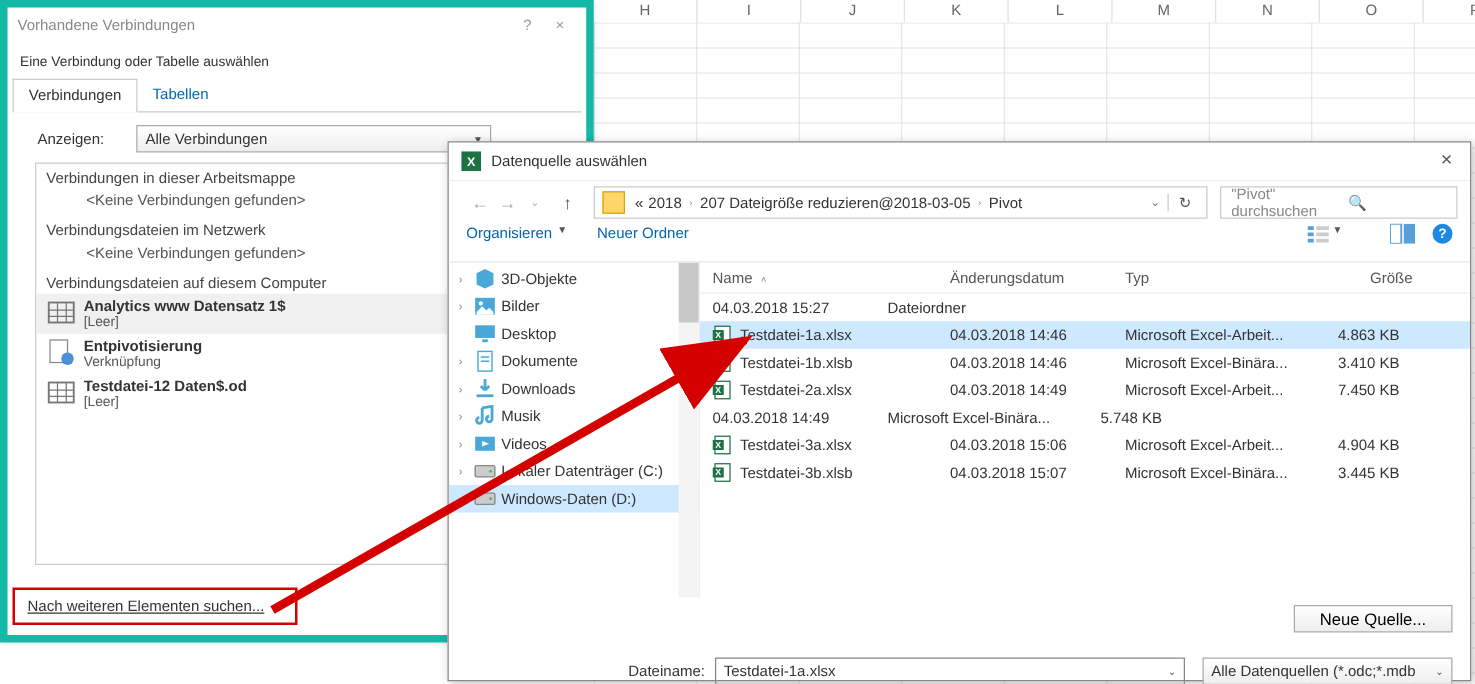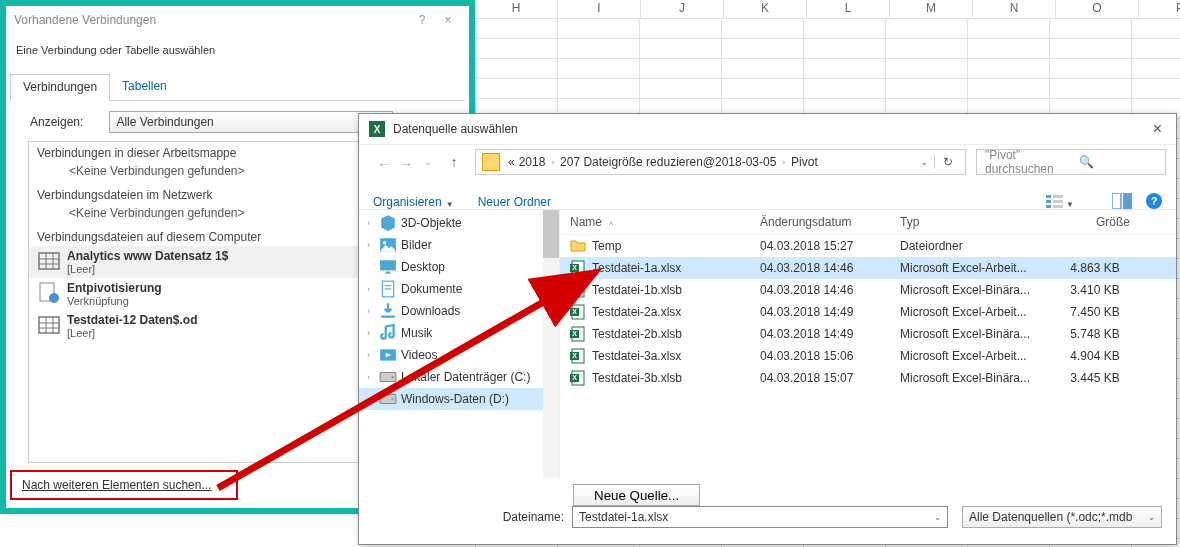--- a/index.html
+++ b/index.html
@@ -7,21 +7,21 @@
   .col-headers{position:absolute;top:-2px;left:475px;display:flex;height:20px}
   .col-headers div{width:82px;text-align:center;color:#666;font-size:12px;line-height:20px;border-right:1px solid #e0e0e0}
   .gridlines{position:absolute;top:18px;left:475px;width:800px;height:530px;
     background-image:linear-gradient(to right,#e0e0e0 1px,transparent 1px),linear-gradient(to bottom,#e0e0e0 1px,transparent 1px);
     background-size:82px 20px}
   .dlg1{position:absolute;left:0;top:0;width:475px;height:514px;background:#fff;border:6px solid #14b8a6;box-shadow:1px 1px 3px rgba(0,0,0,.1);box-sizing:border-box}
   .dlg1-title{display:flex;align-items:center;height:28px;padding:0 8px;color:#888;font-size:12px}
   .dlg1-title .sp{flex:1}
   .dlg1-title .ctl{width:26px;text-align:center;color:#999}
   .dlg1-prompt{padding:10px 10px 6px;font-size:11px}
-  .tabbar{display:flex;border-bottom:1px solid #ccc;margin:11px 4px 8px}
+  .tabbar{display:flex;border-bottom:1px solid #ccc;margin:0 4px 8px}
   .tabbar .tab{padding:5px 12px 6px;position:relative;top:1px;color:#0066b3}
   .tabbar .tab.active{border:1px solid #ccc;border-bottom:1px solid #fff;color:#333;background:#fff}
   .showrow{display:flex;align-items:center;padding:2px 20px 8px 24px}
   .showrow label{margin-right:26px}
   .showrow .cbox{flex:0 0 270px;height:20px;border:1px solid #aaa;display:flex;align-items:center;padding:0 6px;justify-content:space-between;background:linear-gradient(#fff,#eee)}
   .listpanel{margin:0 22px;border:1px solid #ccc;height:320px;overflow:hidden}
   .grp{padding:4px 8px 2px;color:#444;font-size:12px}
   .grp-msg{padding:2px 8px 6px 40px;color:#555}
   .item{display:flex;align-items:flex-start;padding:3px 8px}
   .item.sel{background:#f0f0f0}
@@ -41,21 +41,21 @@
   .navbar .up{color:#555;margin:0 4px}
   .navbar .path{flex:1;display:flex;align-items:center;height:24px;border:1px solid #ccc;margin:0 10px 0 6px;padding:0 4px}
   .navbar .path .fold{width:16px;height:16px;background:#ffd66b;border:1px solid #d9a400;margin:0 6px 0 2px}
   .navbar .path .crumb{padding:0 2px;color:#333}
   .navbar .path .sep{color:#888;padding:0 4px;font-size:8px}
   .navbar .path .dd{margin-left:auto;padding:0 6px;color:#666;font-size:9px}
   .navbar .path .ref{border-left:1px solid #ccc;padding:0 8px;color:#555}
   .navbar .search{width:188px;height:24px;border:1px solid #ccc;display:flex;align-items:center;color:#888}
   .navbar .search span{flex:1;padding:0 8px}
   .navbar .search .mag{padding:0 8px;color:#666}
-  .toolbar2{display:flex;align-items:flex-end;height:30px;padding:0 14px;border-bottom:1px solid #e8e8e8}
+  .toolbar2{display:flex;align-items:flex-start;height:30px;padding:0 14px;border-bottom:1px solid #e8e8e8}
   .toolbar2 .org{color:#0066b3;margin-right:4px}
   .toolbar2 .dd{color:#555;font-size:8px;margin-right:24px}
   .toolbar2 .newf{color:#0066b3}
   .toolbar2 .sp{flex:1}
   .toolbar2 .viewico{width:20px;height:16px;margin-left:14px}
   .toolbar2 .help{width:16px;height:16px;border-radius:50%;background:#1e88e5;color:#fff;text-align:center;line-height:16px;font-size:11px;margin-left:14px;font-weight:700}
   .body2{display:flex;height:268px}
   .tree{width:200px;border-right:1px solid #eee;position:relative;overflow:hidden;padding-top:2px}
   .tree .node{display:flex;align-items:center;height:22px;padding-left:8px}
   .tree .node.sel{background:#cde8ff}
@@ -70,21 +70,21 @@
   .files .hdr .c-type{width:160px}
   .files .hdr .c-size{width:70px;text-align:right}
   .files .row{display:flex;height:22px;align-items:center;padding-left:10px}
   .files .row.sel{background:#cde8ff}
   .files .row .c-name{width:190px;display:flex;align-items:center}
   .files .row .c-name .fic{width:16px;height:16px;margin-right:6px}
   .files .row .c-date{width:140px}
   .files .row .c-type{width:160px;white-space:nowrap;overflow:hidden;text-overflow:ellipsis}
   .files .row .c-size{width:70px;text-align:center}
   .footer2{padding:6px 14px 10px}
-  .newsrc{display:flex;justify-content:flex-start;margin-bottom:0;padding-left:200px}
+  .newsrc{display:flex;justify-content:flex-end;margin-bottom:20px;padding-left:200px}
   .newsrc button{height:22px;padding:0 20px;border:1px solid #aaa;background:linear-gradient(#fff,#eee)}
   .fnrow{display:flex;align-items:center;justify-content:flex-end;margin-bottom:14px}
   .fnrow label{margin-right:8px}
   .fnrow .fnbox{width:362px;height:20px;border:1px solid #888;display:flex;align-items:center;padding:0 6px;margin-right:14px}
   .fnrow .fnbox span:first-child{flex:1}
   .fnrow .filter{width:186px;height:20px;border:1px solid #aaa;display:flex;align-items:center;padding:0 6px;justify-content:space-between;background:linear-gradient(#fff,#eee)}
   .arrow-svg{position:absolute;left:188px;top:230px;width:430px;height:270px;pointer-events:none;z-index:5}
   svg{display:block}
   .small-caret{font-size:8px;color:#555}
 </style>
@@ -348,28 +348,20 @@
     </div>
     <div class="files">
       <div class="hdr">
         <span class="c-name"><span>Name</span>&nbsp;&nbsp;<span style="font-size:8px;color:#888">˄</span></span>
         <span class="c-date">Änderungsdatum</span>
         <span class="c-type">Typ</span>
         <span class="c-size">Größe</span>
       </div>
       <div id="file-rows">
           <div class="row">
-            <span class="c-name">
-              <span class="fic">
-                <svg viewBox="0 0 16 16">
-                  <path d="M1 3h5l1 2h8v8H1z" fill="#ffd66b" stroke="#d9a400"></path>
-                </svg>
-              </span>
-              <span>Temp</span>
-            </span>
             <span class="c-date">04.03.2018 15:27</span>
             <span class="c-type">Dateiordner</span>
             <span class="c-size"></span>
           </div>
           <div class="row sel">
             <span class="c-name">
               <span class="fic">
                 <svg viewBox="0 0 16 16">
                   <rect x="2" y="1" width="12" height="14" fill="#fff" stroke="#1e7145"></rect>
                   <rect x="0" y="4" width="9" height="8" fill="#1e7145"></rect>
@@ -406,30 +398,20 @@
                   <text x="4.5" y="10" text-anchor="middle" fill="#fff" font-size="7" font-weight="bold">X</text>
                 </svg>
               </span>
               <span>Testdatei-2a.xlsx</span>
             </span>
             <span class="c-date">04.03.2018 14:49</span>
             <span class="c-type">Microsoft Excel-Arbeit...</span>
             <span class="c-size">7.450 KB</span>
           </div>
           <div class="row">
-            <span class="c-name">
-              <span class="fic">
-                <svg viewBox="0 0 16 16">
-                  <rect x="2" y="1" width="12" height="14" fill="#fff" stroke="#1e7145"></rect>
-                  <rect x="0" y="4" width="9" height="8" fill="#1e7145"></rect>
-                  <text x="4.5" y="10" text-anchor="middle" fill="#fff" font-size="7" font-weight="bold">X</text>
-                </svg>
-              </span>
-              <span>Testdatei-2b.xlsb</span>
-            </span>
             <span class="c-date">04.03.2018 14:49</span>
             <span class="c-type">Microsoft Excel-Binära...</span>
             <span class="c-size">5.748 KB</span>
           </div>
           <div class="row">
             <span class="c-name">
               <span class="fic">
                 <svg viewBox="0 0 16 16">
                   <rect x="2" y="1" width="12" height="14" fill="#fff" stroke="#1e7145"></rect>
                   <rect x="0" y="4" width="9" height="8" fill="#1e7145"></rect>

